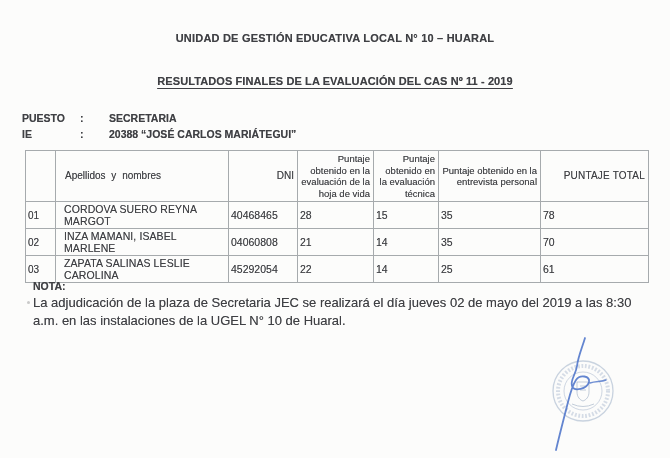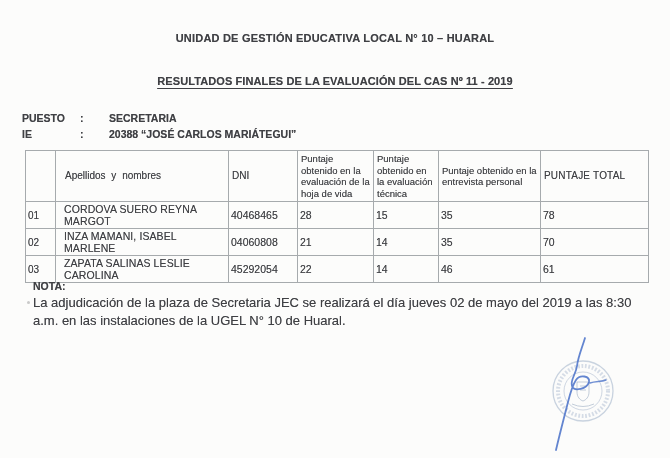--- a/index.html
+++ b/index.html
@@ -44,21 +44,21 @@
   table.results th, table.results td{
     border:1px solid var(--border);
     font-weight:normal;
     color:var(--text);
     overflow:hidden;
   }
   table.results thead th{
     height:51px;
     font-size:9.5px;
     line-height:11.5px;
-    text-align:left;
+    text-align:right;
     vertical-align:middle;
     padding:2px 3px;
   }
   table.results thead th.h-names{
     text-align:left;padding-left:9px;font-size:10px;word-spacing:3px;
   }
   table.results thead th.h-dni{font-size:10px;border-radius:6px;}
   table.results thead th.h-total{font-size:10px;letter-spacing:0.2px;}
   table.results tbody td{
     height:22px;
@@ -150,21 +150,21 @@
         <td>14</td>
         <td>35</td>
         <td>70</td>
       </tr>
       <tr>
         <td class="c-num">03</td>
         <td class="c-name">ZAPATA SALINAS LESLIE CAROLINA</td>
         <td>45292054</td>
         <td>22</td>
         <td>14</td>
-        <td>46</td>
+        <td>25</td>
         <td>61</td>
       </tr>
     </tbody>
   </table>
 
   <div class="nota-label">NOTA:</div>
   <div class="artifact-dot"></div>
   <div class="nota-text">La adjudicación de la plaza de Secretaria JEC se realizará el día jueves  02 de mayo del 2019 a las 8:30 a.m. en las instalaciones de la UGEL N° 10 de Huaral.</div>
 
   <div class="stamp-wrap">

